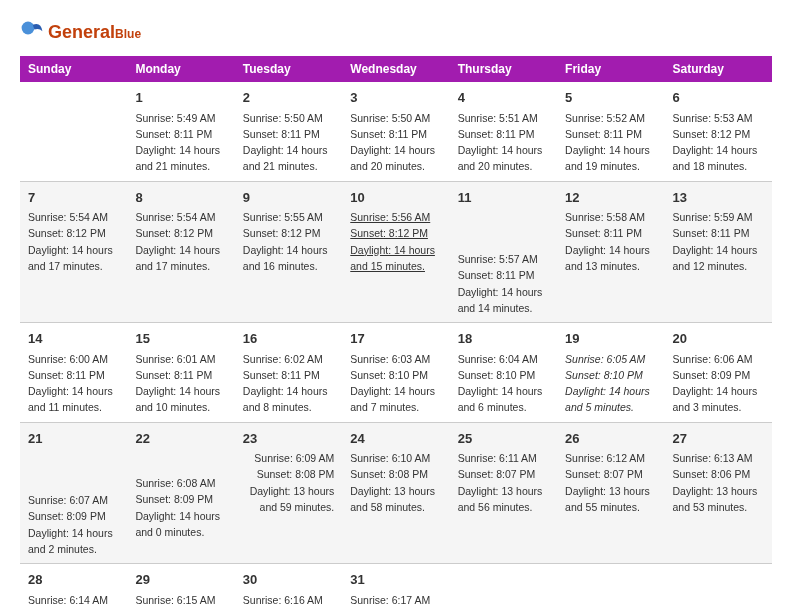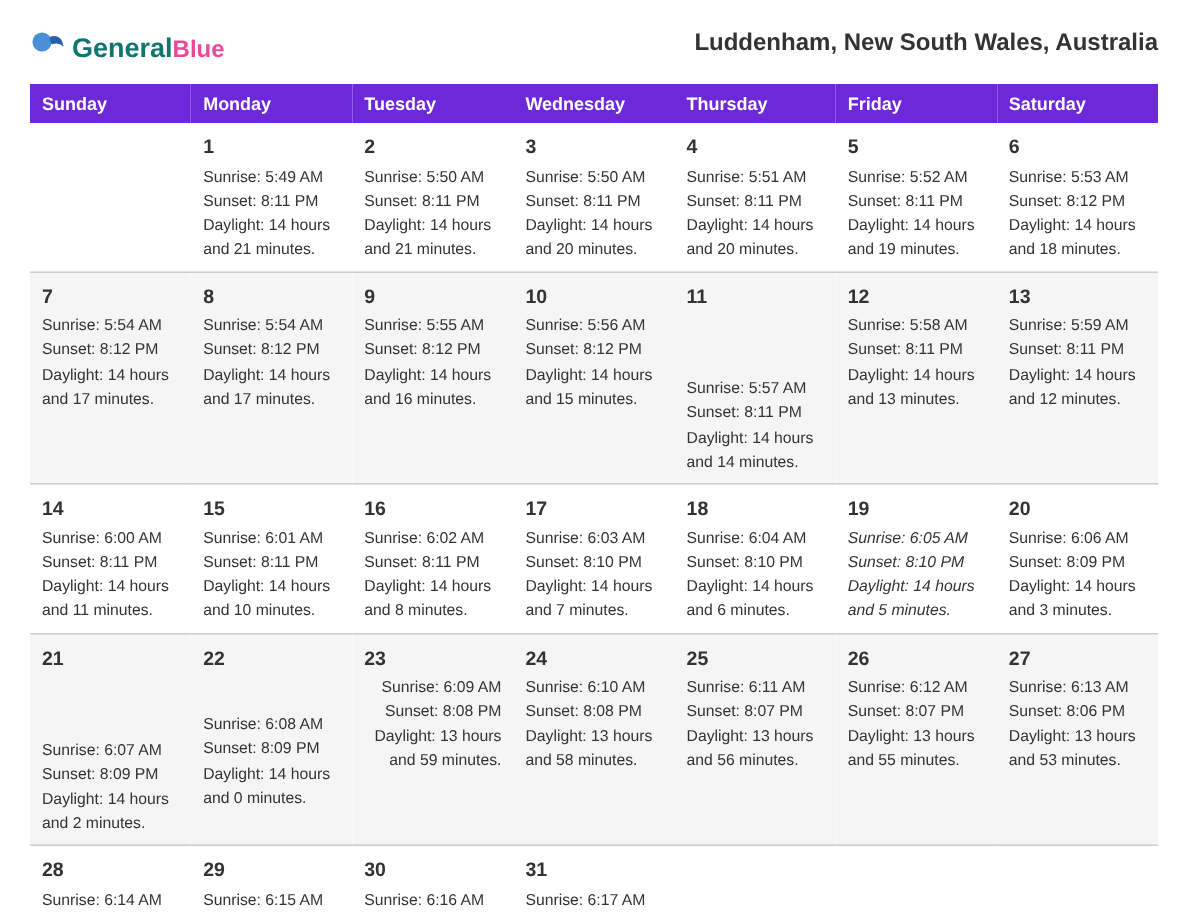--- a/index.html
+++ b/index.html
@@ -37,21 +37,21 @@
       font-size: 16px;
       font-weight: bold;
       color: #333;
     }
     table {
       width: 100%;
       border-collapse: collapse;
       font-size: 11px;
     }
     thead tr {
-      background-color: #6d28d9;
+      background-color: #a21caf;
       color: white;
     }
     thead th {
       padding: 6px 8px;
       text-align: left;
       font-weight: bold;
       font-size: 12px;
     }
     tbody tr {
       border-bottom: 1px solid #ccc;
@@ -84,26 +84,25 @@
 <body>
 
 <div class="header-section">
   <div class="logo">
     <svg class="logo-icon" viewBox="0 0 30 30">
       <circle cx="10" cy="10" r="8" fill="#4a90d9"></circle>
       <path d="M16 6 Q26 2 28 14 Q24 10 18 12 Z" fill="#2a5db0"></path>
     </svg>
     <div>
       <div style="line-height:1">
-        <span style="font-size:18px;font-weight:bold;color:#0f766e;">General</span><span style="font-size:16px;font-weight:bold;color:#ec4899;">Blue</span>
+        <span style="font-size:18px;font-weight:bold;color:#c2410c;">General</span><span style="font-size:12px;font-weight:bold;color:#c2410c;">Blue</span>
       </div>
     </div>
   </div>
   <div class="title-section">
-    <div class="subtitle">Luddenham, New South Wales, Australia</div>
   </div>
 </div>
 
 <table>
   <thead>
     <tr>
     <th>Sunday</th>
         <th>Monday</th>
         <th>Tuesday</th>
         <th>Wednesday</th>
@@ -175,21 +174,21 @@
         </td>
         <td>
           <span class="day-num">9</span>
           <div class="cell-content" style="white-space: pre-line;">Sunrise: 5:55 AM
 Sunset: 8:12 PM
 Daylight: 14 hours
 and 16 minutes.</div>
         </td>
         <td>
           <span class="day-num">10</span>
-          <div class="cell-content" style="white-space: pre-line;">Sunrise: 5:56 AM
+          <div class="cell-content" style="white-space: pre-line; text-decoration: underline;">Sunrise: 5:56 AM
 Sunset: 8:12 PM
 Daylight: 14 hours
 and 15 minutes.</div>
         </td>
         <td>
           <span class="day-num">11</span>
           <div class="cell-content" style="white-space: pre-line; margin-top: 44px;">Sunrise: 5:57 AM
 Sunset: 8:11 PM
 Daylight: 14 hours
 and 14 minutes.</div>

